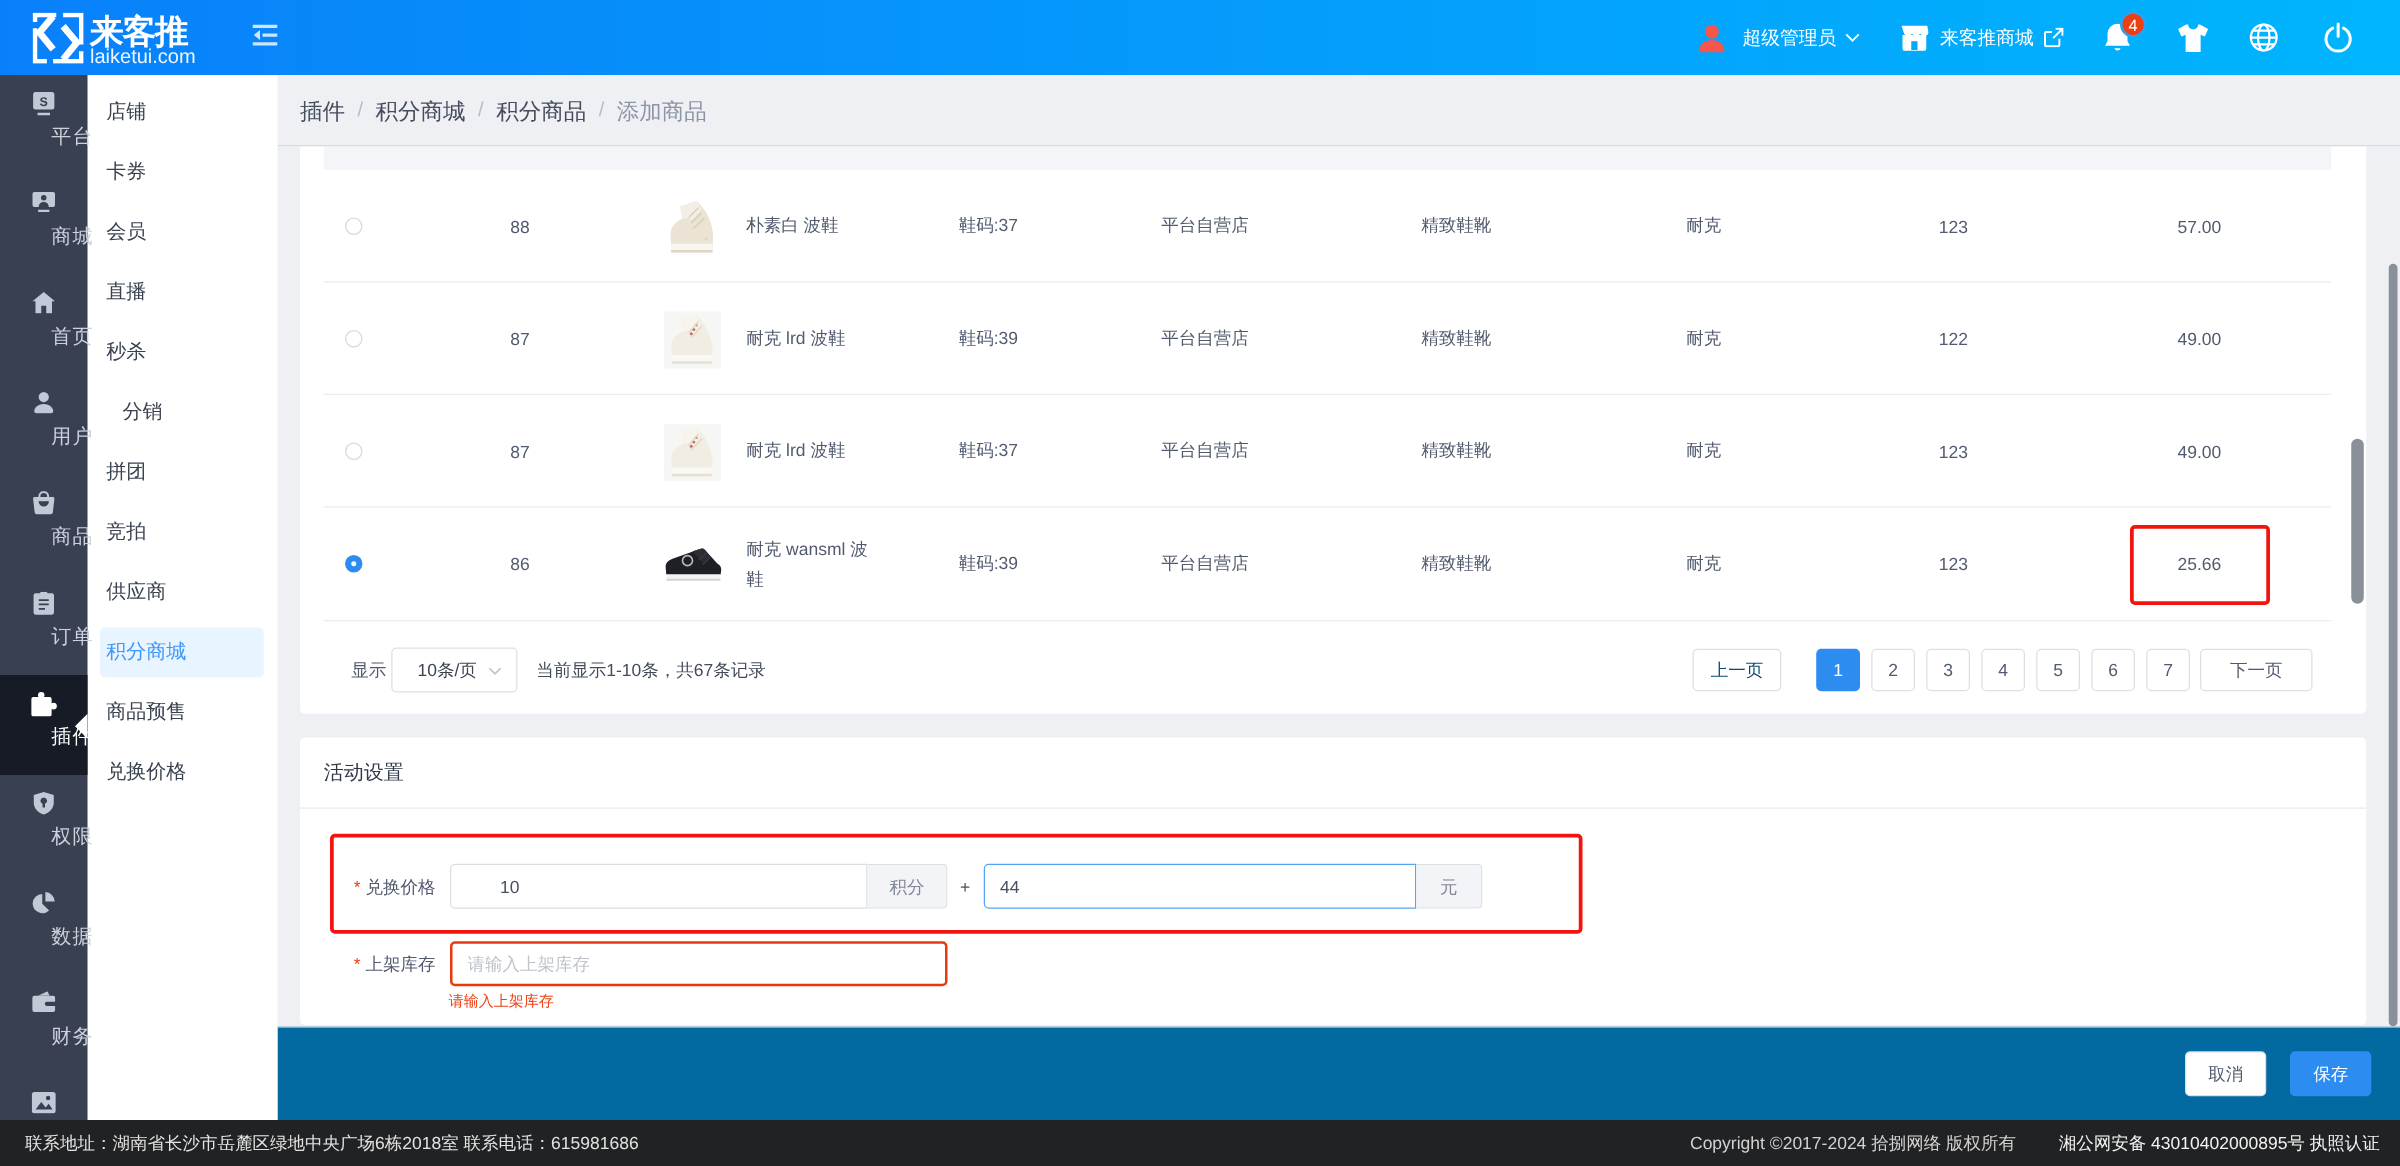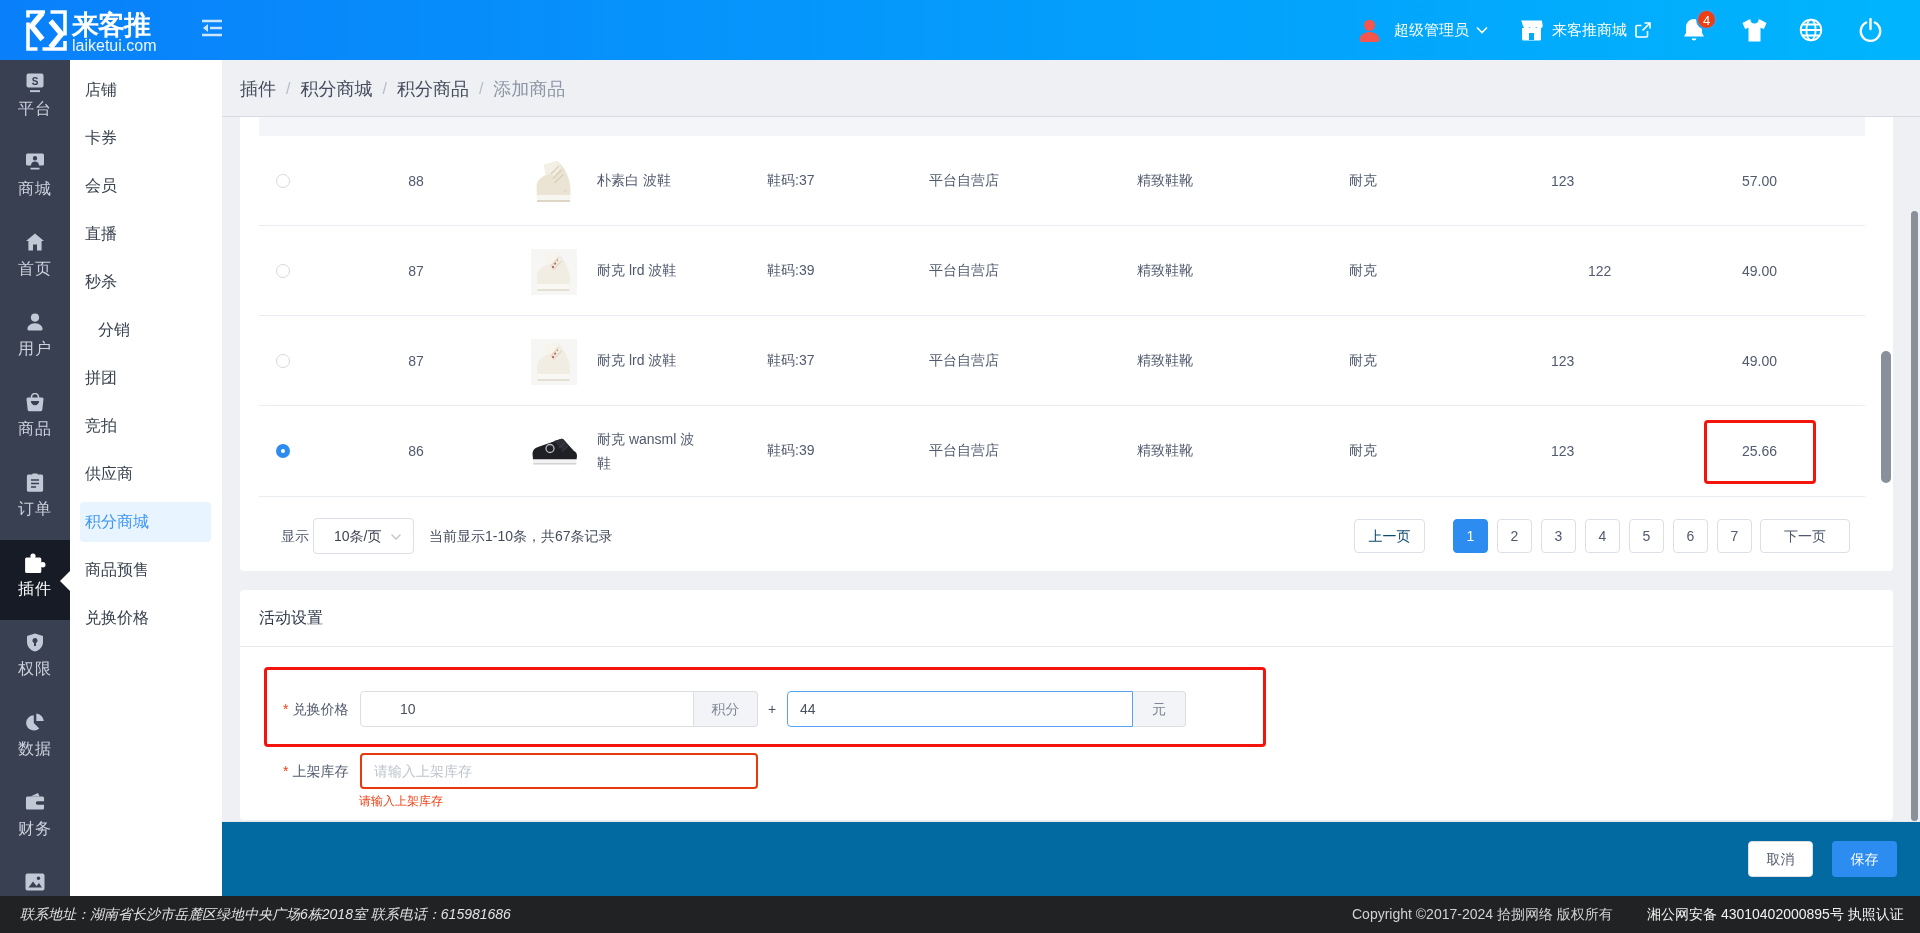--- a/index.html
+++ b/index.html
@@ -10,21 +10,21 @@
 #hd{position:absolute;left:0;top:0;width:1920px;height:60px;background:linear-gradient(90deg,#0980fa 0%,#00b5fd 100%);color:#fff;z-index:30;}
 #logoicon{position:absolute;left:26px;top:10px;}
 #logotx{position:absolute;left:72px;top:7px;font-size:27px;font-weight:bold;letter-spacing:-1px;}
 #logosub{position:absolute;left:72px;top:37px;font-size:16px;opacity:.93;}
 #fold{position:absolute;left:202px;top:19px;opacity:.8;}
 .hitem{position:absolute;top:0;height:60px;display:flex;align-items:center;color:#fff;font-size:15px;}
 
 #side{position:absolute;left:0;top:60px;width:70px;height:836px;background:#394051;z-index:10;}
 .sitem{position:relative;width:70px;height:80px;text-align:center;color:#ccd1dc;}
 .sitem svg{position:absolute;left:50%;transform:translateX(-50%);top:13px;}
-.sitem .slb{position:absolute;width:100%;top:39px;font-size:16px;letter-spacing:1px;}
+.sitem .slb{position:absolute;width:100%;top:39px;font-size:16px;letter-spacing:1px;margin-left:23px;}
 .sitem.on{background:#171b26;color:#fff;}
 #notch{position:absolute;left:60px;top:571px;width:0;height:0;border-style:solid;border-width:10px 10px 10px 0;border-color:transparent #fff transparent transparent;z-index:12;}
 
 #sub{position:absolute;left:70px;top:60px;width:152px;height:836px;background:#fff;z-index:9;}
 .mitem{position:absolute;left:0;width:152px;height:48px;line-height:48px;padding-left:15px;font-size:16px;color:#39424f;}
 .mitem.on2{left:10px;width:131px;height:40px;line-height:40px;padding-left:5px;border-radius:4px;background:#e8f4ff;color:#3e97f7;}
 
 #crumbbar{position:absolute;left:222px;top:60px;width:1698px;height:57px;border-bottom:1px solid #d7dbe2;z-index:5;}
 #crumb{position:absolute;top:0;height:57px;display:flex;align-items:center;font-size:18px;color:#454c5c;}
 #crumb .sep{color:#b6bcca;padding:0 10px;font-size:16px;}
@@ -265,21 +265,21 @@
             <path d="M18 8 l8 9 M15.5 12 l8.5 9" stroke="#e0d9ca" stroke-width="1.2" fill="none"></path>
             <path d="M7.5 35 h32.3 l-0.3 7 H7.5 z" fill="#faf8f4"></path>
             <path d="M7.5 40 h32 v2 H7.5 z" fill="#e5e0d4"></path>
           </g>
         </svg></div>
     <div class="cell" style="left:338px;">耐克 lrd 波鞋</div>
     <div class="cell" style="left:508px;">鞋码:39</div>
     <div class="cell" style="left:670px;">平台自营店</div>
     <div class="cell" style="left:878px;">精致鞋靴</div>
     <div class="cell" style="left:1090px;">耐克</div>
-    <div class="cell" style="left:1292px;margin-left:37px;">122</div>
+    <div class="cell" style="left:1292px;">122</div>
     <div class="cell" style="left:1483px;">49.00</div>
   </div>
   <div class="trow" style="top:199px;">
     <div class="radio"></div>
     <div class="cell" style="left:157px;transform:translate(-50%,-50%);">87</div>
     <div class="cell" style="left:272px;height:44px;"><svg width="46" height="46" viewBox="0 0 46 46">
           <rect x="0" y="0" width="46" height="46" fill="#f6f6f5"></rect>
           <g transform="translate(46,0) scale(-1,1)">
             <path d="M20 3 L32 6 L30.5 16 c5 2 9 6 9.5 11 l-0.5 15 H7.5 L7 30 C7.5 20 13 9 20 3 z" fill="#f1ede3"></path>
             <path d="M20 3 L32 6 L30.5 16 c-3-1-6-1-8 1 L16.5 9 z" fill="#f7f4ec"></path>
@@ -351,18 +351,18 @@
   <div class="flabel" style="left:43px;top:173px;"><span class="star">*</span>上架库存</div>
   <div class="ipt" style="left:120px;top:163px;width:398px;border:2px solid #e8380d;color:#bfc4cc;line-height:32px;">请输入上架库存</div>
   <div style="position:absolute;left:119px;top:203px;font-size:12px;color:#ed4014;">请输入上架库存</div>
 </div>
 <div class="redbox" style="left:1704px;top:420px;width:112px;height:64px;"></div>
 <div id="abar">
   <div style="position:absolute;left:1526px;top:19px;width:65px;height:36px;border:1px solid #dcdee2;border-radius:4px;background:#fff;text-align:center;line-height:34px;font-size:14px;color:#515a6e;">取消</div>
   <div style="position:absolute;left:1610px;top:19px;width:65px;height:36px;border-radius:4px;background:#2d8cf0;text-align:center;line-height:36px;font-size:14px;color:#fff;">保存</div>
 </div>
 <div id="ft">
-  <div style="position:absolute;left:20px;top:0;line-height:37px;font-style:italic;">联系地址：湖南省长沙市岳麓区绿地中央广场6栋2018室 联系电话：615981686</div>
+  <div style="position:absolute;left:20px;top:0;line-height:37px;">联系地址：湖南省长沙市岳麓区绿地中央广场6栋2018室 联系电话：615981686</div>
   <div style="position:absolute;left:1352px;top:0;line-height:37px;color:#d2d2d2;">Copyright ©2017-2024 拾捌网络 版权所有</div>
   <div style="position:absolute;left:1647px;top:0;line-height:37px;color:#f2f2f2;">湘公网安备 43010402000895号 执照认证</div>
 </div>
 <div id="scr1"></div>
 <div id="scr2"></div>
 
 </body></html>

